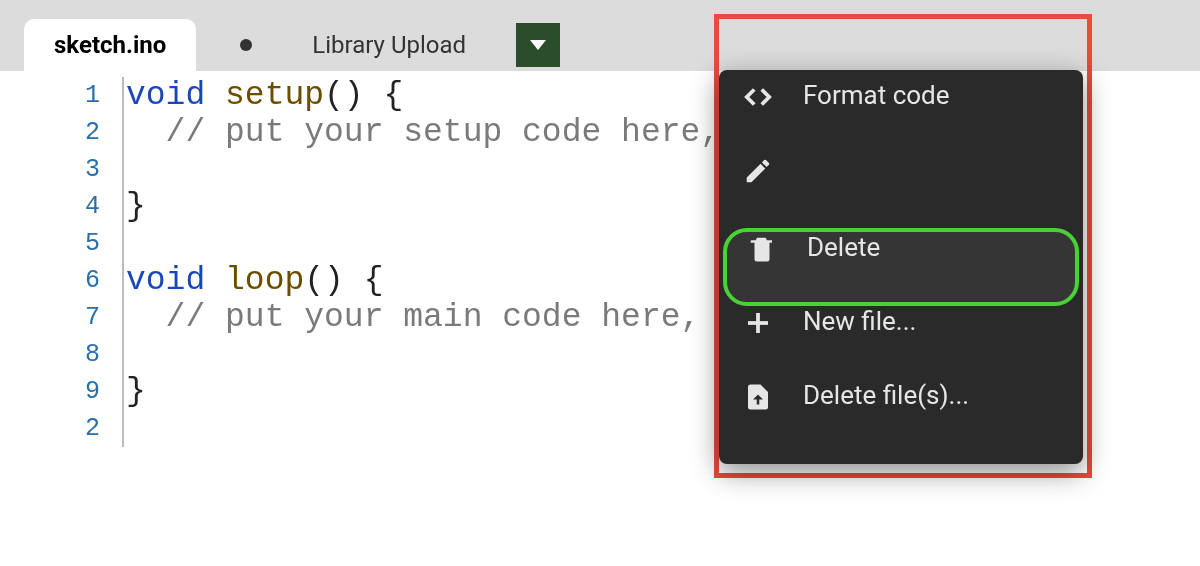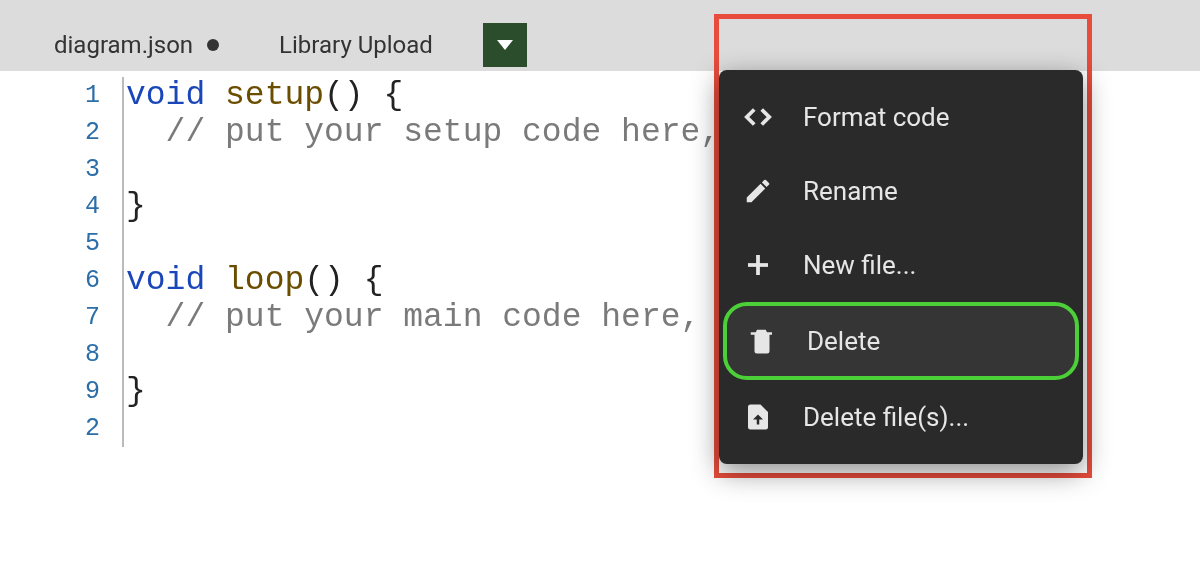--- a/index.html
+++ b/index.html
@@ -104,21 +104,21 @@
     top: 70px;
     width: 364px;
     background: #2a2a2a;
     border-radius: 8px;
     box-shadow: 0 8px 28px rgba(0,0,0,0.45);
     padding: 10px 0;
     z-index: 10;
   }
   .menu-item {
     display: flex;
-    align-items: center;
+    align-items: flex-start;
     height: 74px;
     padding: 0 22px;
     cursor: pointer;
     color: #e6e6e6;
     font-size: 26px;
   }
   .menu-item.highlight {
     border: 4px solid #4cd038;
     border-radius: 24px;
     margin: 0 4px;
@@ -135,22 +135,24 @@
     margin-right: 28px;
     flex-shrink: 0;
   }
   .menu-icon svg { width: 30px; height: 30px; fill: #e6e6e6; }
   .menu-icon.stroke svg { fill: none; stroke: #e6e6e6; stroke-width: 3; }
 </style>
 </head>
 <body>
 
 <div class="tabbar">
+  <div class="tab active">
+    <span>sketch.ino</span>
+  </div>
   <div class="tab">
-    <span>diagram.json</span>
     <span class="dirty-dot"></span>
   </div>
   <div class="tab">
     <span>Library Upload</span>
   </div>
   <div class="dropdown-trigger">
     <svg width="16" height="10" viewBox="0 0 16 10">
         <polygon points="0,0 16,0 8,10" fill="#fff"></polygon>
       </svg>
   </div>
@@ -181,42 +183,41 @@
         </svg>
     </span>
     <span>Format code</span>
   </div>
   <div class="menu-item">
     <span class="menu-icon">
       <svg viewBox="0 0 24 24">
           <path d="M3 17.25V21h3.75L17.81 9.94l-3.75-3.75L3 17.25zM20.71 7.04a1 1 0 0 0 0-1.41l-2.34-2.34a1 1 0 0 0-1.41 0l-1.83 1.83 3.75 3.75 1.83-1.83z"></path>
         </svg>
     </span>
-    <span>Rename</span>
+  </div>
+  <div class="menu-item highlight">
+    <span class="menu-icon">
+      <svg viewBox="0 0 24 24">
+          <path d="M6 7h12v13a2 2 0 0 1-2 2H8a2 2 0 0 1-2-2V7zm3-4h6l1 2h4v2H3V5h4l1-2z"></path>
+        </svg>
+    </span>
+    <span>Delete</span>
   </div>
   <div class="menu-item">
     <span class="menu-icon stroke">
       <svg viewBox="0 0 24 24">
           <line x1="12" y1="4" x2="12" y2="20"></line>
           <line x1="4" y1="12" x2="20" y2="12"></line>
         </svg>
     </span>
     <span>New file...</span>
   </div>
-  <div class="menu-item highlight">
+  <div class="menu-item">
     <span class="menu-icon">
       <svg viewBox="0 0 24 24">
-          <path d="M6 7h12v13a2 2 0 0 1-2 2H8a2 2 0 0 1-2-2V7zm3-4h6l1 2h4v2H3V5h4l1-2z"></path>
-        </svg>
-    </span>
-    <span>Delete</span>
-  </div>
-  <div class="menu-item">
-    <span class="menu-icon">
-      <svg viewBox="0 0 24 24">
           <path d="M14 2H6a2 2 0 0 0-2 2v16a2 2 0 0 0 2 2h12a2 2 0 0 0 2-2V8l-6-6zM13 14v4h-2v-4H8l4-4 4 4h-3z"></path>
         </svg>
     </span>
     <span>Delete file(s)...</span>
   </div>
 </div>
 
 <div class="red-highlight"></div>
 
 </body></html>

